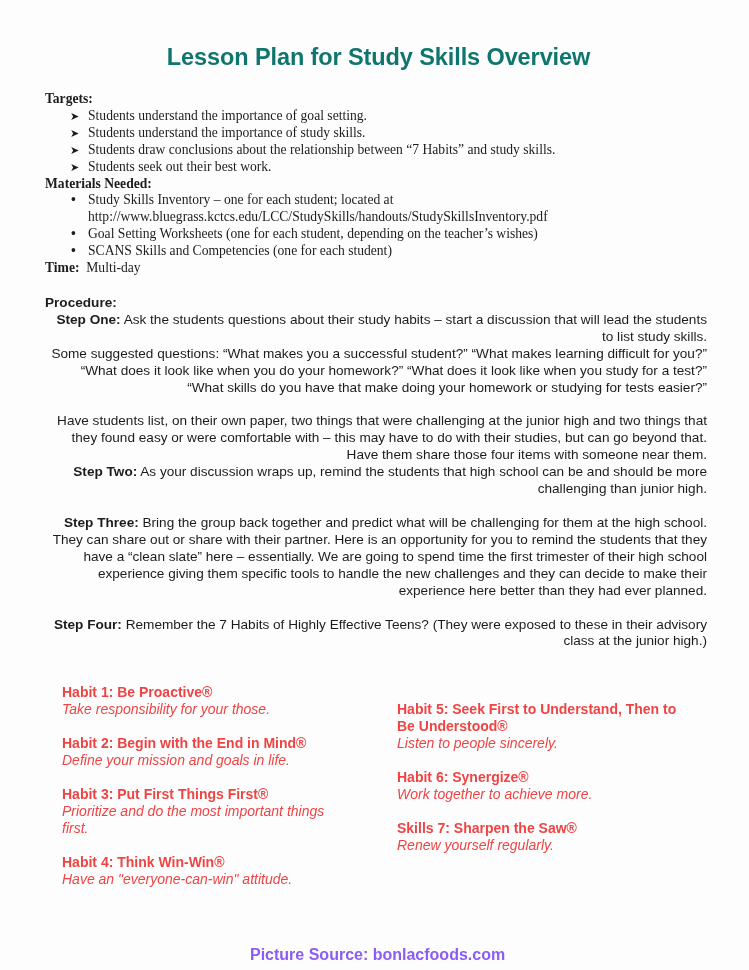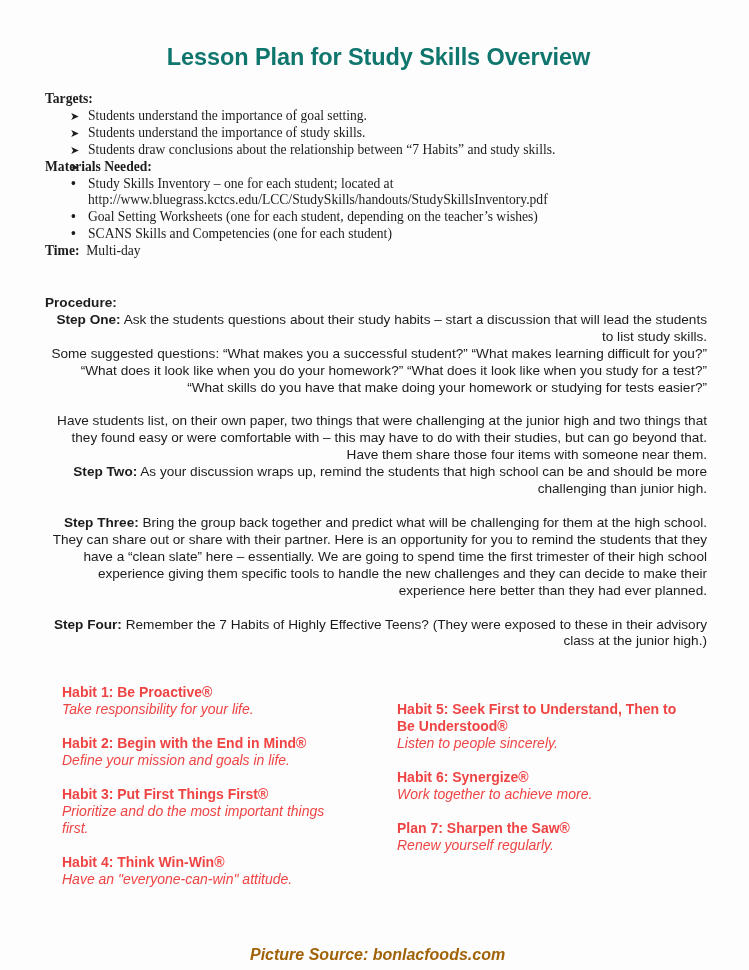--- a/index.html
+++ b/index.html
@@ -81,38 +81,37 @@
     .habit .h-desc {
       font-style: italic;
       display: block;
     }
     .source {
       position: absolute;
       top: 946px;
       left: 250px;
       font-size: 16px;
       font-weight: bold;
-      color: #a16207;
-      font-style: italic;
+      color: #8b5cf6;
     }
   </style>
 </head>
 <body>
 
 <div class="page">
 
   <div class="title">Lesson Plan for Study Skills Overview</div>
 
   <div class="body-text" style="top: 91px; font-family: Liberation Serif, serif;">
     <div class="section-label">Targets:</div>
     <ul class="targets">
       <li><span class="bullet">➤</span><span>Students understand the importance of goal setting.</span></li>
       <li><span class="bullet">➤</span><span>Students understand the importance of study skills.</span></li>
       <li><span class="bullet">➤</span><span>Students draw conclusions about the relationship between “7 Habits” and study skills.</span></li>
-      <li><span class="bullet">➤</span></li>
+      <li><span class="bullet">➤</span><span>Students seek out their best work.</span></li>
     </ul>
     <div class="section-label">Materials Needed:</div>
     <ul class="materials">
       <li><span class="bullet">•</span><span>Study Skills Inventory – one for each student; located at</span><br><span>http://www.bluegrass.kctcs.edu/LCC/StudySkills/handouts/StudySkillsInventory.pdf</span></li>
       <li><span class="bullet">•</span><span>Goal Setting Worksheets (one for each student, depending on the teacher’s wishes)</span></li>
       <li><span class="bullet">•</span><span>SCANS Skills and Competencies (one for each student)</span></li>
     </ul>
     <div><span class="section-label">Time:</span>&nbsp; <span>Multi-day</span></div>
   </div>
 
@@ -128,21 +127,21 @@
     <div class="gap"></div>
 
     <p class="para"><span class="section-label">Step Three:</span> <span>Bring the group back together and predict what will be challenging for them at the high school.  They can share out or share with their partner.  Here is an opportunity for you to remind the students that they have a “clean slate” here – essentially.  We are going to spend time the first trimester of their high school experience giving them specific tools to handle the new challenges and they can decide to make their experience here better than they had ever planned.</span></p>
     <div class="gap"></div>
 
     <p class="para"><span class="section-label">Step Four:</span> <span>Remember the 7 Habits of Highly Effective Teens?  (They were exposed to these in their advisory class at the junior high.)</span></p>
   </div>
 
   <div class="habit" style="left: 62px; top: 684px; width: 300px;">
     <span class="h-title">Habit 1: Be Proactive®</span>
-    <span class="h-desc">Take responsibility for your life.</span>
+    <span class="h-desc">Take responsibility for your those.</span>
   </div>
   <div class="habit" style="left: 62px; top: 735px; width: 300px;">
     <span class="h-title">Habit 2: Begin with the End in Mind®</span>
     <span class="h-desc">Define your mission and goals in life.</span>
   </div>
   <div class="habit" style="left: 62px; top: 786px; width: 285px;">
     <span class="h-title">Habit 3: Put First Things First®</span>
     <span class="h-desc">Prioritize and do the most important things first.</span>
   </div>
   <div class="habit" style="left: 62px; top: 854px; width: 300px;">
@@ -152,18 +151,18 @@
 
   <div class="habit" style="left: 397px; top: 701px; width: 300px;">
     <span class="h-title">Habit 5: Seek First to Understand, Then to Be Understood®</span>
     <span class="h-desc">Listen to people sincerely.</span>
   </div>
   <div class="habit" style="left: 397px; top: 769px; width: 300px;">
     <span class="h-title">Habit 6: Synergize®</span>
     <span class="h-desc">Work together to achieve more.</span>
   </div>
   <div class="habit" style="left: 397px; top: 820px; width: 300px;">
-    <span class="h-title">Plan 7: Sharpen the Saw®</span>
+    <span class="h-title">Skills 7: Sharpen the Saw®</span>
     <span class="h-desc">Renew yourself regularly.</span>
   </div>
 
   <div class="source">Picture Source: bonlacfoods.com</div>
 </div>
 
 </body></html>

